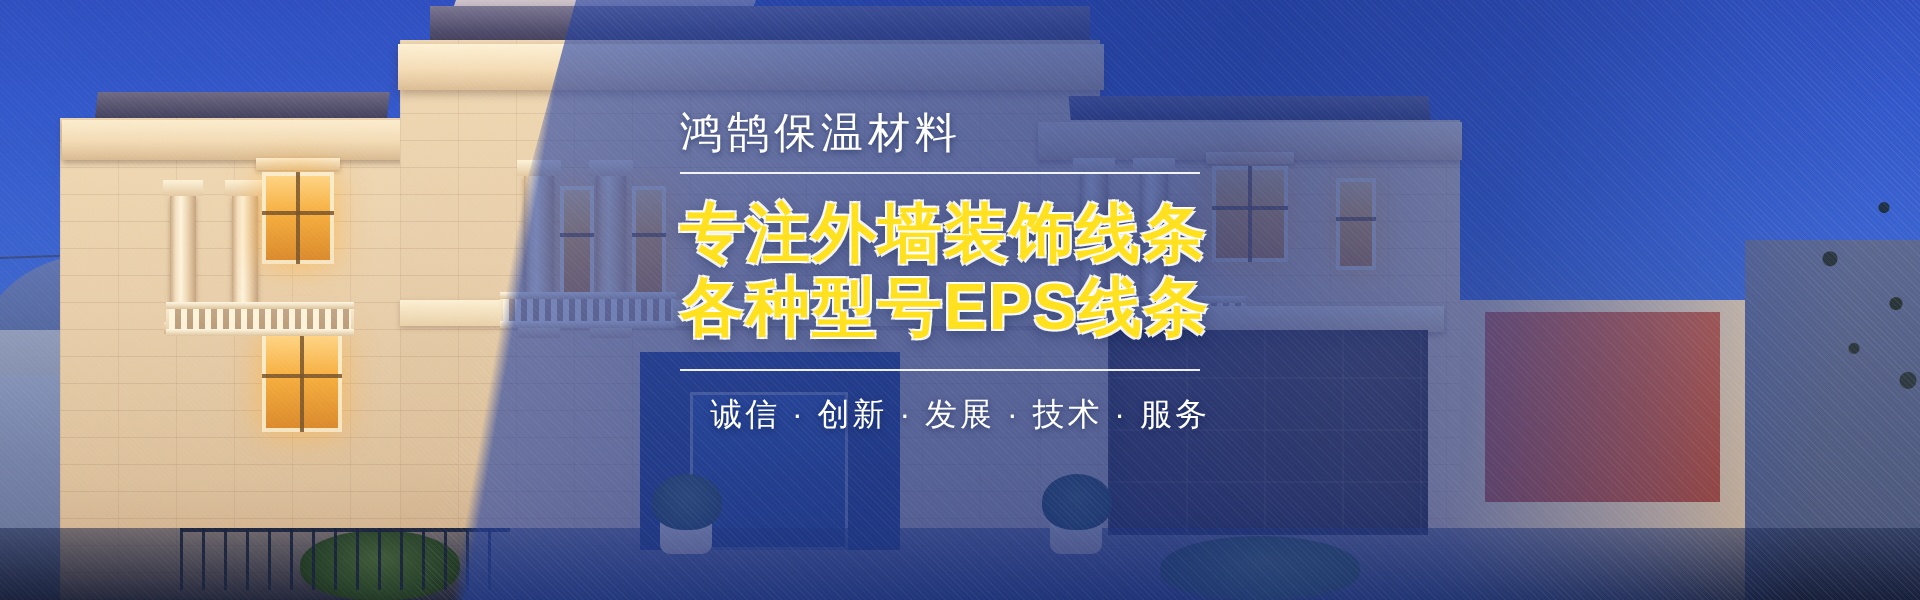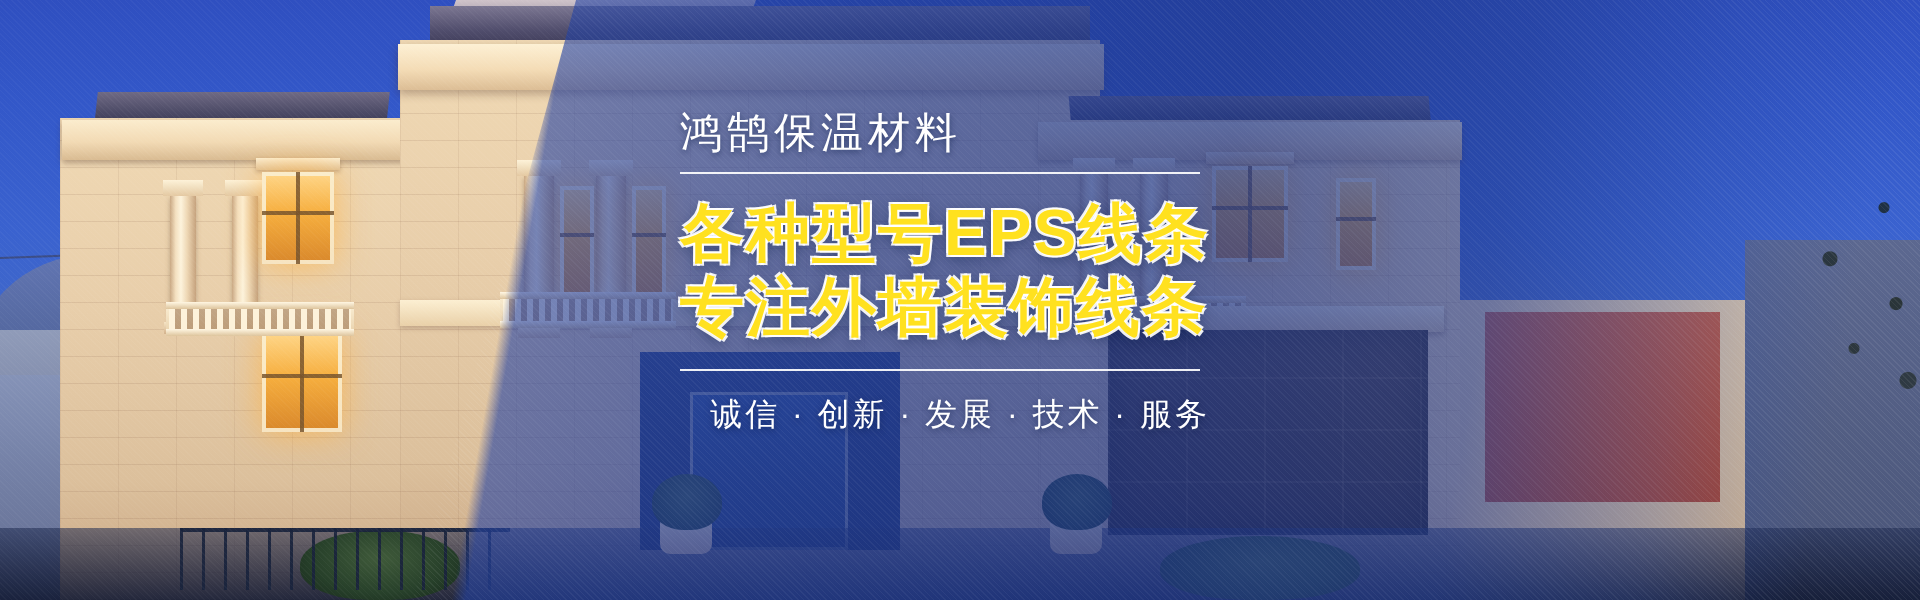--- a/index.html
+++ b/index.html
@@ -490,22 +490,22 @@
 
   <div class="overlay-panel">
     <div class="overlay-hatch"></div>
   </div>
 
   <div class="copy">
     <div class="brand">鸿鹄保温材料</div>
 
     <div class="rule"></div>
 
+    <div class="headline">专注外墙装饰线条</div>
+
     <div class="headline">各种型号EPS线条</div>
 
-    <div class="headline">专注外墙装饰线条</div>
-
     <div class="rule bottom"></div>
 
     <div class="tagline">诚信 · 创新 · 发展 · 技术 · 服务</div>
   </div>
 
 </div>
 
 </body></html>

